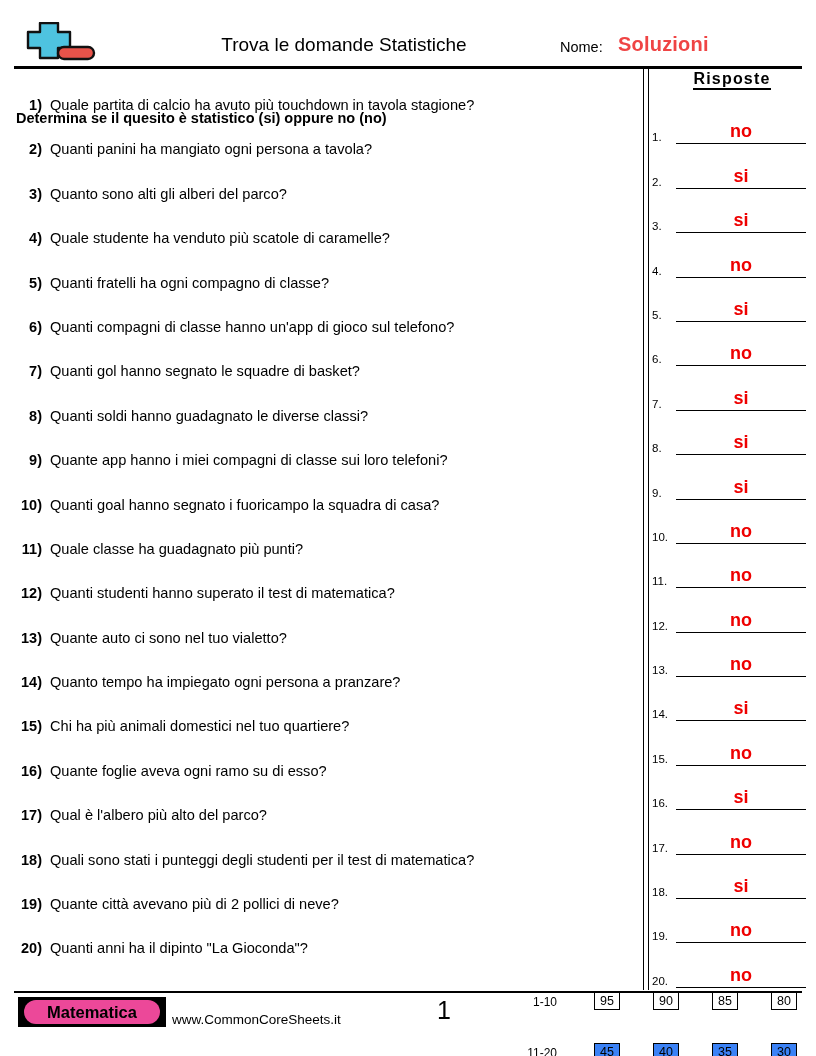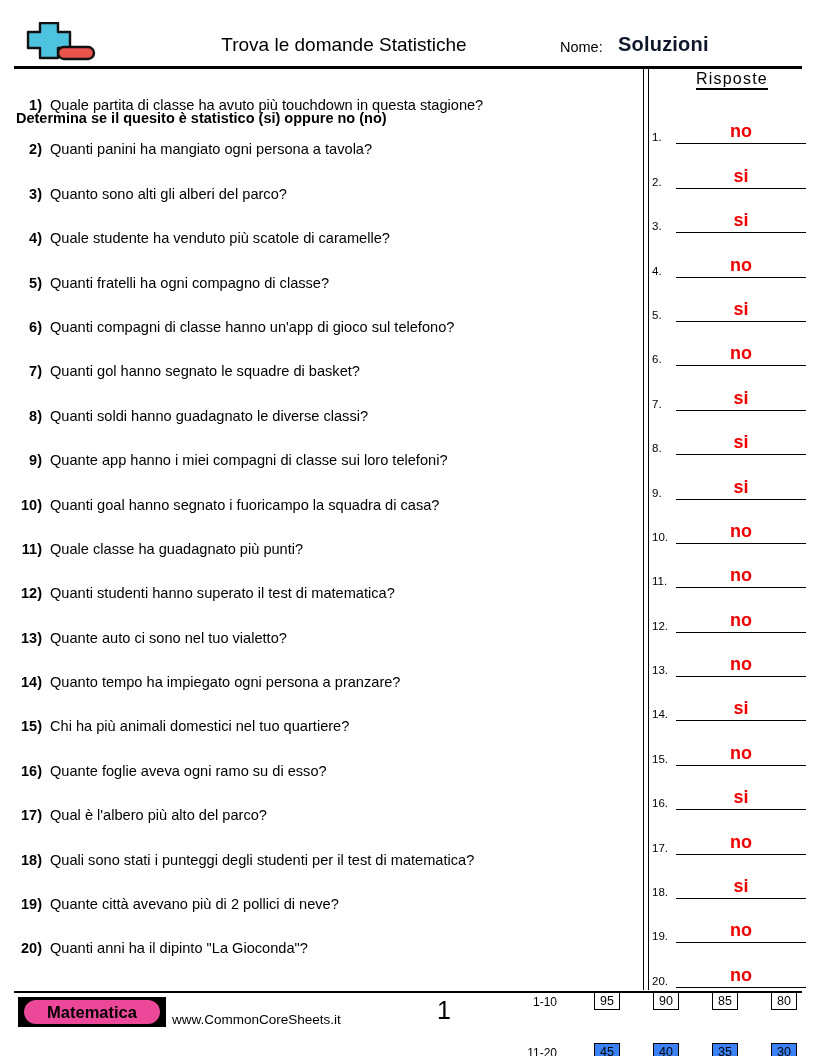--- a/index.html
+++ b/index.html
@@ -55,21 +55,21 @@
     top: 17px;
     font-size: 14.5px;
     font-weight: 500;
   }
   .name-value {
     position: absolute;
     left: 604px;
     top: 11px;
     font-size: 20px;
     font-weight: bold;
-    color: #0f172a;
+    color: #ef4444;
     letter-spacing: 0.2px;
   }
 
   .header-rule {
     position: absolute;
     left: 14px;
     top: 66px;
     width: 788px;
     height: 0;
     border-top: 3px solid #000;
@@ -135,21 +135,21 @@
   }
 
   
   .answers-head {
     position: absolute;
     left: 656px;
     top: 70px;
     width: 152px;
     text-align: center;
     font-size: 16px;
-    font-weight: normal;
+    font-weight: bold;
     letter-spacing: 1.2px;
   }
   .answers-head span {
     border-bottom: 2px solid #000;
     padding-bottom: 1px;
   }
 
   .answers {
     position: absolute;
     left: 652px;
@@ -290,21 +290,21 @@
 
   <div class="header-rule"></div>
 
   <div class="instruction">Determina se il quesito è statistico (si) oppure no (no)</div>
 
   <div class="divider"></div>
 
   <div class="questions" id="question-list">
       <div class="q-row">
         <div class="q-num">1)</div>
-        <div class="q-text">Quale partita di classe ha avuto più touchdown in questa stagione?</div>
+        <div class="q-text">Quale partita di calcio ha avuto più touchdown in tavola stagione?</div>
       </div>
       <div class="q-row">
         <div class="q-num">2)</div>
         <div class="q-text">Quanti panini ha mangiato ogni persona a tavola?</div>
       </div>
       <div class="q-row">
         <div class="q-num">3)</div>
         <div class="q-text">Quanto sono alti gli alberi del parco?</div>
       </div>
       <div class="q-row">

